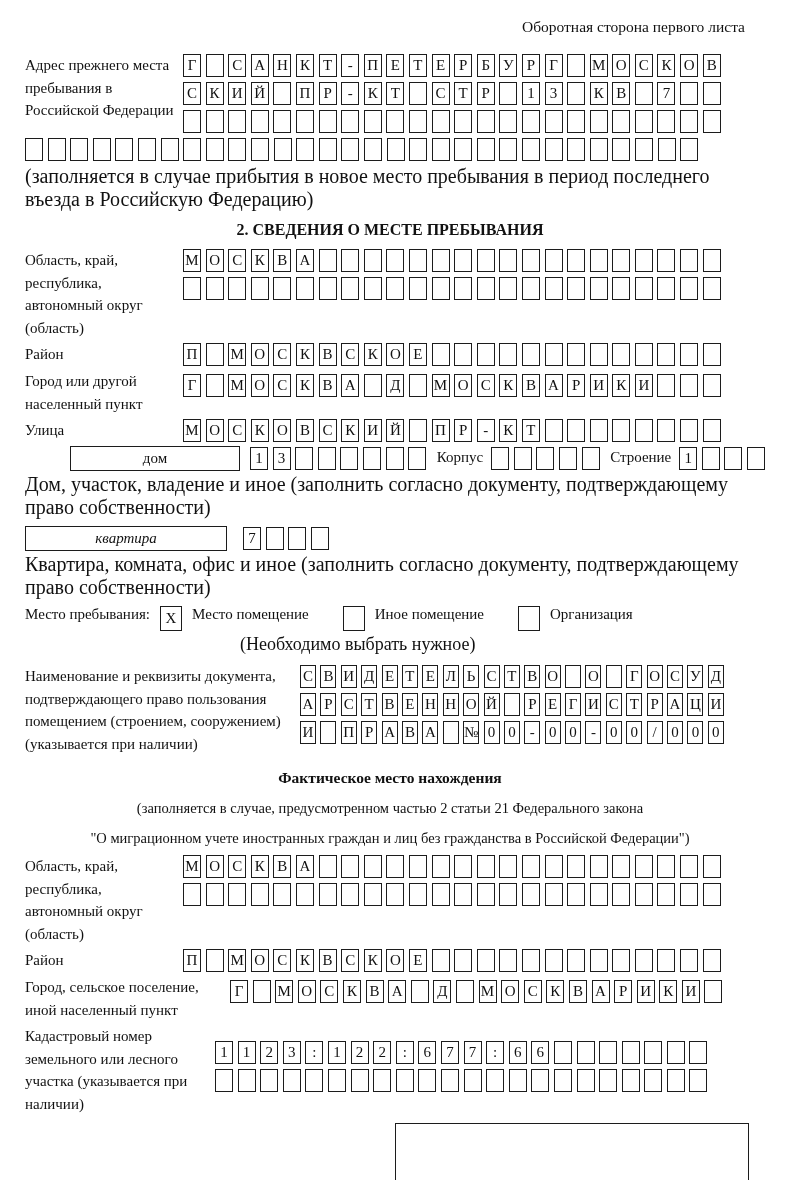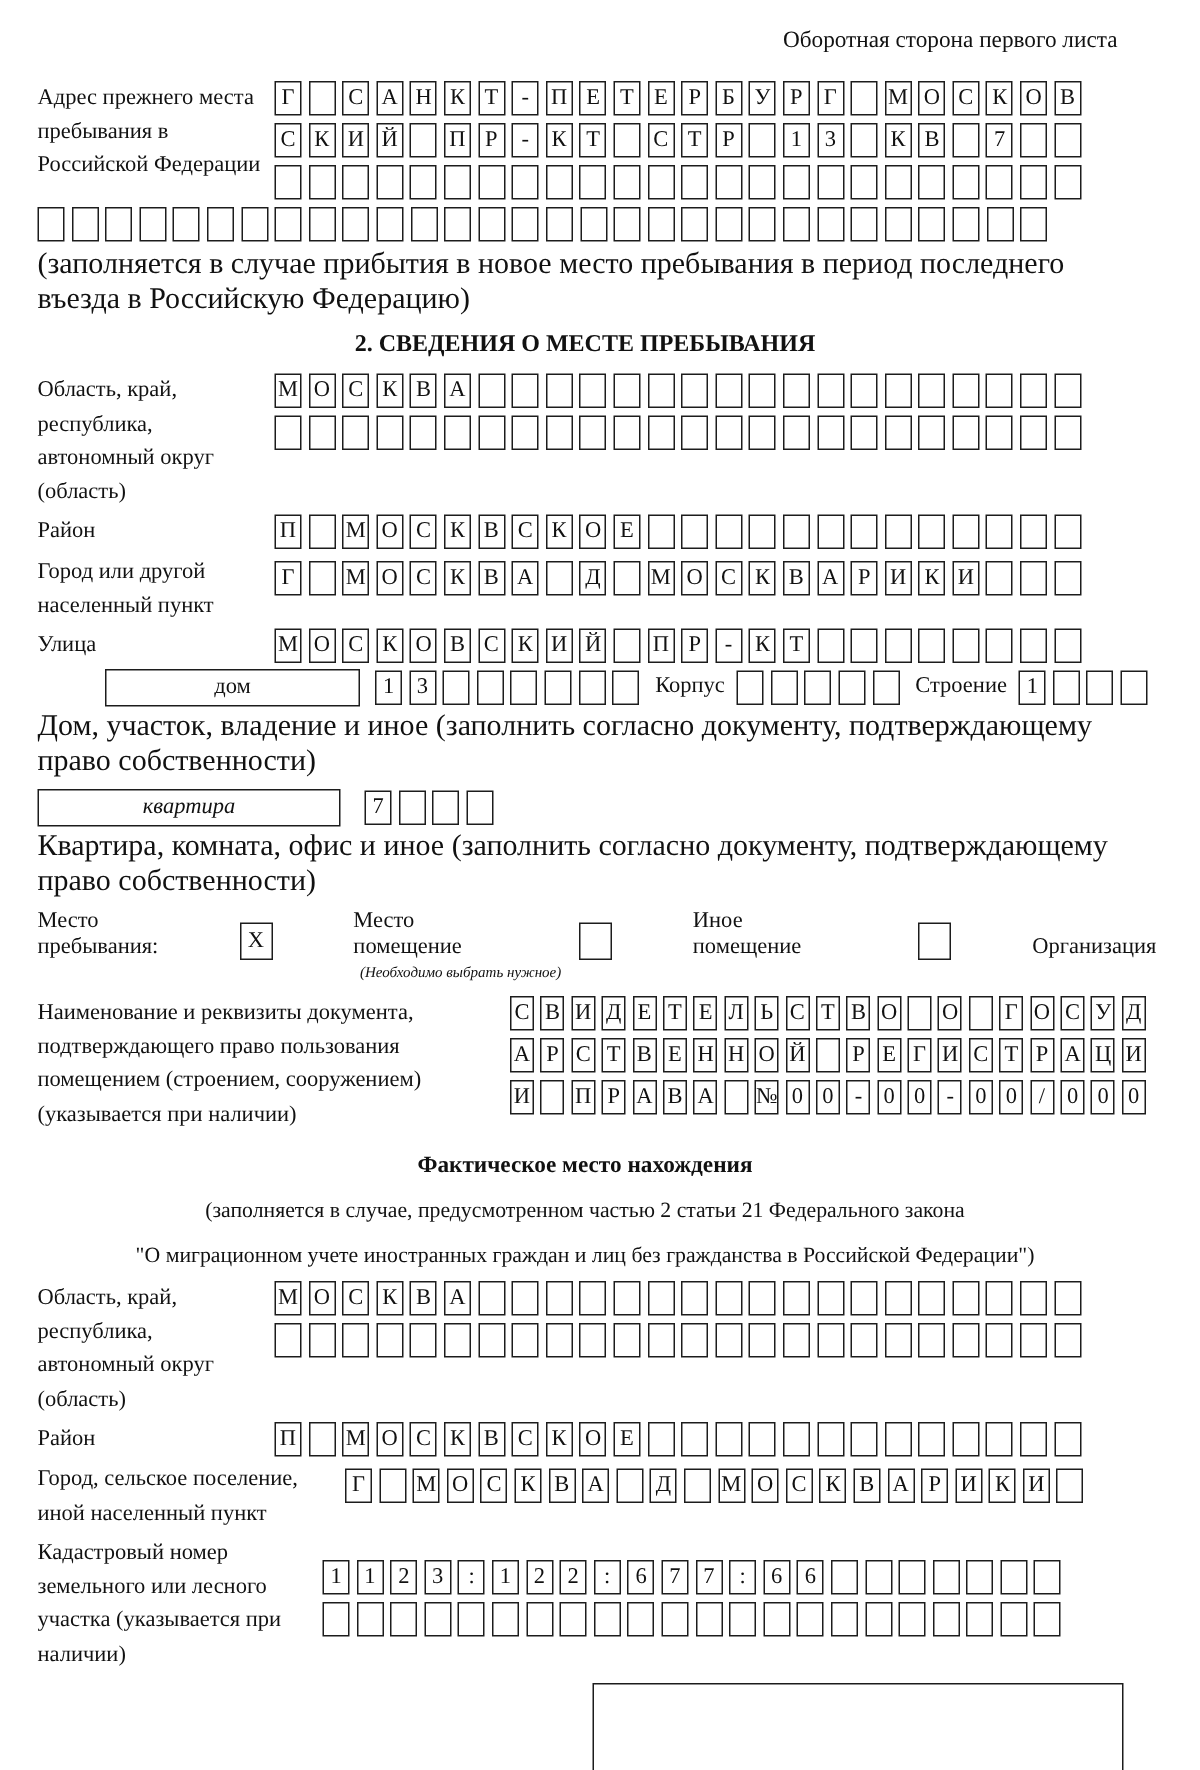--- a/index.html
+++ b/index.html
@@ -15,30 +15,30 @@
   .cell{width:16px;height:21px;border:1.6px solid #1c1c1c;margin-right:4.6px;display:inline-flex;align-items:center;justify-content:center;font-size:15px;flex:none;background:#fff;}
   .cells-sm .cell{width:14px;margin-right:4.4px;}
   .fullrow{margin-top:5px;}
   .note{ font-size:20px; margin:4px 0 10px 0;}
   .sec-title{ text-align:center; font-weight:bold; font-size:16px; margin:6px 0 8px 0;}
   .wide-box{height:23px;border:1.6px solid #1c1c1c;display:flex;align-items:center;justify-content:center;font-size:15px;flex:none;background:#fff;}
   .box-dom{width:168px;margin-right:10px;margin-left:45px;}
   .box-kv{width:200px;margin-right:16px;font-style:italic;}
   .inline-lb{font-size:15px;padding:3px 8px 0 6px;flex:none;}
   .caption{font-size:20px;margin:0 0 7px 0;}
-  .stay-row{display:flex;align-items:flex-end;margin-top:4px;gap:44px;}
+  .stay-row{display:flex;align-items:flex-start;margin-top:4px;}
   .stay-label{font-size:15px;margin-right:10px;}
   .checkbox{width:20px;height:23px;border:1.6px solid #1c1c1c;display:inline-flex;align-items:center;justify-content:center;font-size:15px;flex:none;margin-right:10px;background:#fff;}
   .opt-label{font-size:15px;margin-right:34px;}
-  .stay-note{font-size:10px;margin:3px 0 8px 215px;font-style:italic;}
+  .stay-note{font-size:18px;margin:3px 0 8px 215px;}
   .center-note{text-align:center;font-size:14.5px;margin:13px 0;}
   .actual-title{text-align:center;font-weight:bold;font-size:15.5px;margin:14px 0 10px 0;}
   .stamp-wrap{margin-left:370px;margin-top:8px;}
   .stamp-box{width:352px;height:176px;border:1.6px solid #1c1c1c;background:#fff;}
-  .mb6{margin-bottom:6px;gap:40px;}
+  .mb6{margin-bottom:6px;}
 </style>
 </head>
 <body>
 
 <div class="page">
 
   <div class="hdr">Оборотная сторона первого листа</div>
 
   <div class="form-row">
     <div class="row-label">Адрес прежнего места пребывания в Российской Федерации</div>

